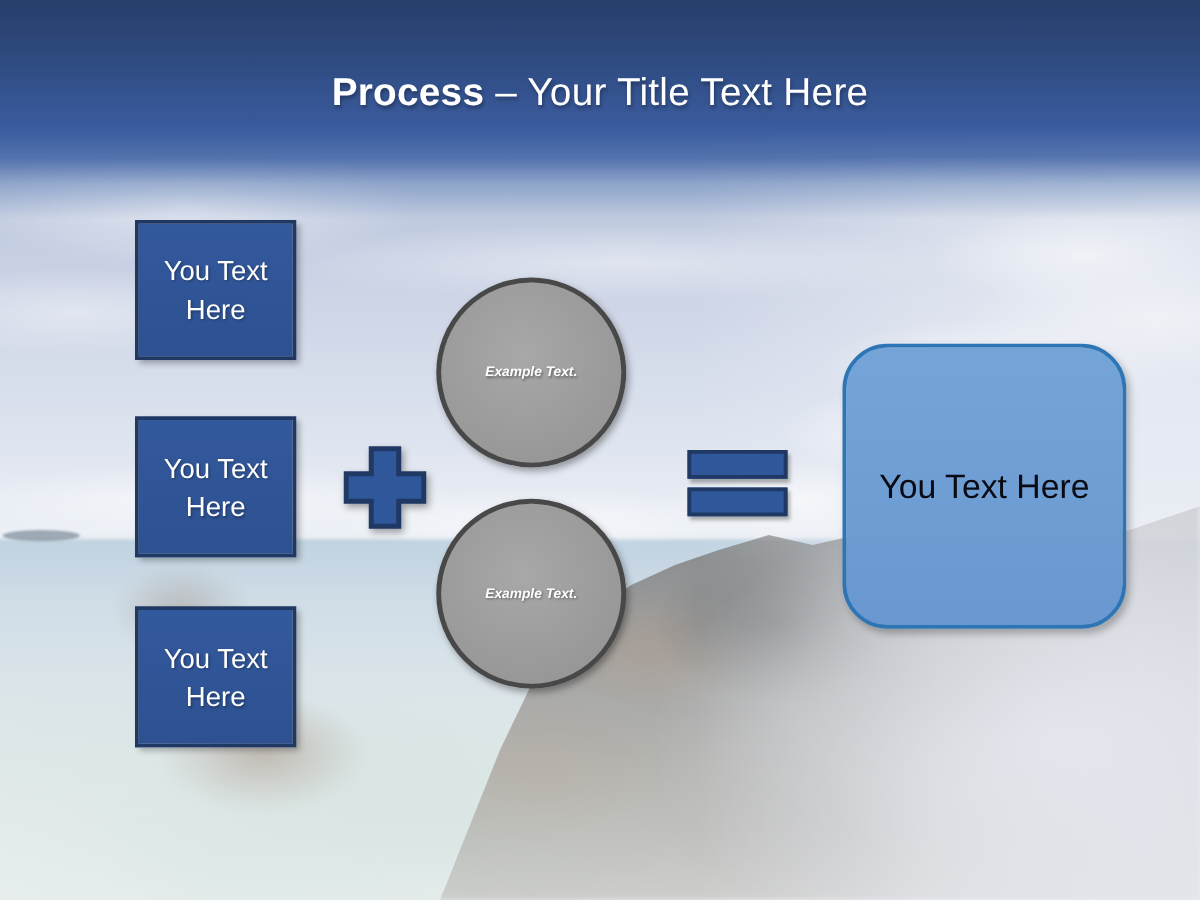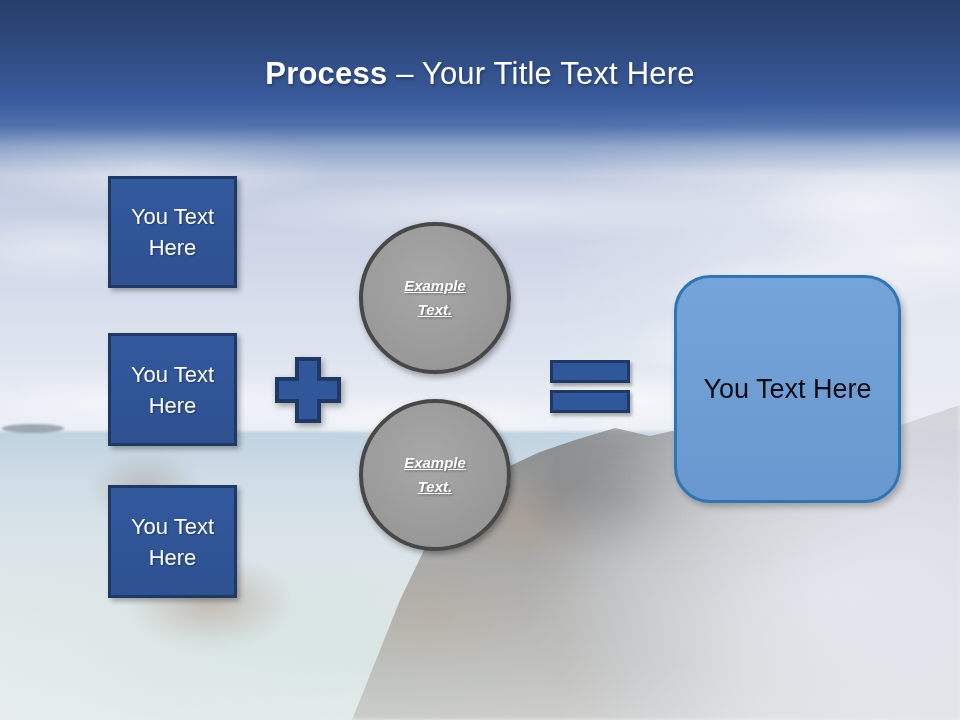--- a/index.html
+++ b/index.html
@@ -100,27 +100,27 @@
     position:absolute; left:274px; top:356px; width:68px; height:68px; z-index:10;
     filter:drop-shadow(2px 3px 3px rgba(0,0,0,0.35));
   }
   .equals-wrap { position:absolute; left:550px; top:360px; z-index:10; }
   .eq-bar {
     width:80px; height:23px; box-sizing:border-box; background:#30579a;
     border:3px solid #1f3864; box-shadow:2px 3px 3px rgba(0,0,0,0.3);
   }
   .eq-bar + .eq-bar { margin-top:7px; }
   .example-circle {
-    position:absolute; left:359px; width:152px; height:152px; z-index:10;
+    position:absolute; left:349px; width:152px; height:152px; z-index:10;
     box-sizing:border-box; border-radius:50%;
     background:radial-gradient(circle at 45% 40%, #a8a8a8, #979797 75%);
     border:4px solid #484848; box-shadow:2px 3px 6px rgba(0,0,0,0.35);
     display:flex; align-items:center; justify-content:center; text-align:center;
-    color:#ffffff; font-weight:700; font-style:italic; font-size:15px;
-    line-height:24px; padding:0 30px; text-shadow:1px 1px 2px rgba(0,0,0,0.4);text-decoration:underline;
+    color:#ffffff; font-weight:700; font-style:italic; font-size:11px;
+    line-height:24px; padding:0 30px; text-shadow:1px 1px 2px rgba(0,0,0,0.4);
   }
   .circle-1 { top:222px; }
   .circle-2 { top:399px; }
   .result-box {
     position:absolute; left:674px; top:275px; width:227px; height:228px; z-index:10;
     box-sizing:border-box; border-radius:36px;
     background:linear-gradient(180deg,#74a4d8,#6898cf);
     border:3px solid #2e75b6; box-shadow:3px 4px 6px rgba(0,0,0,0.25);
     display:flex; align-items:center; justify-content:center; text-align:center;
     color:#0a0a12; font-size:27px;

